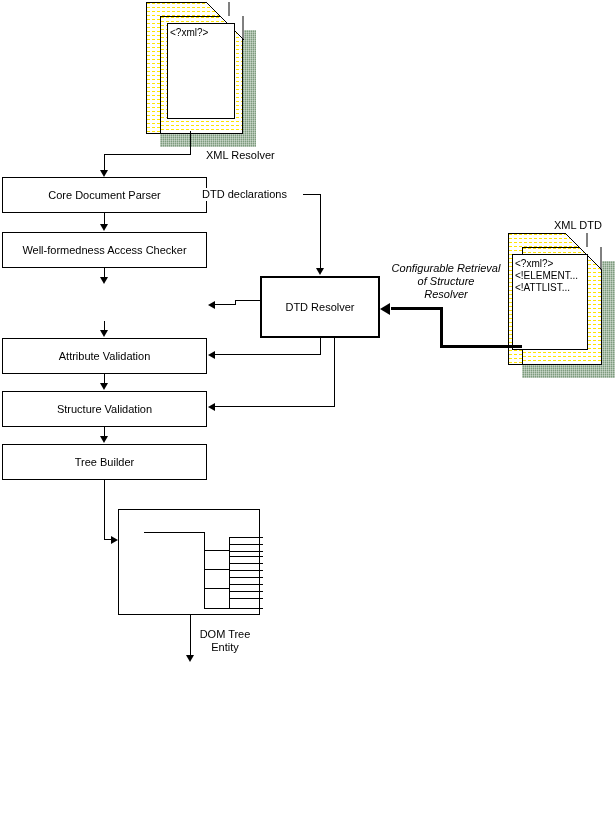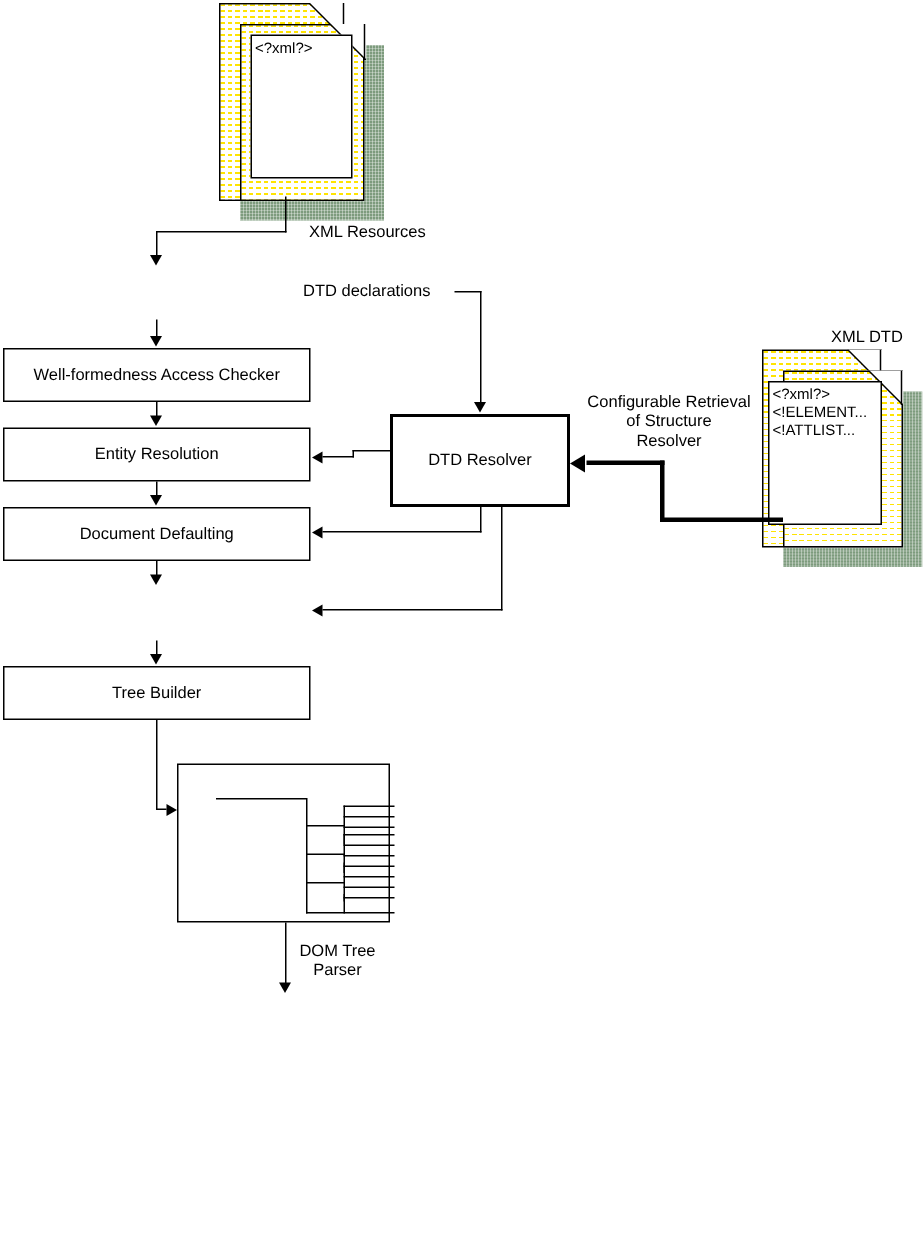--- a/index.html
+++ b/index.html
@@ -111,40 +111,43 @@
       <div class="dash-mask"></div>
     </div>
     <svg style="position:absolute;left:74px;top:14px;" width="24" height="24">
       <polygon points="0,0 24,24 24,0" fill="#ffffff"></polygon>
       <polyline points="0,0 24,24" stroke="#000" stroke-width="1" fill="none"></polyline>
       <line x1="23" y1="0" x2="23" y2="24" stroke="#000" stroke-width="1"></line>
     </svg>
 
     <div class="doc-inner" style="left:21px;top:21px;width:68px;height:96px;">&lt;?xml?&gt;</div>
   </div>
-  <div class="doc-label" style="left:206px;top:149px;">XML Resources</div>
+  <div class="doc-label" style="left:206px;top:149px;">XML Resolver</div>
 
   <div class="seg" style="left:190px;top:131px;width:1px;height:24px;"></div>
   <div class="seg" style="left:104px;top:154px;width:87px;height:1px;"></div>
   <div class="seg" style="left:104px;top:154px;width:1px;height:19px;"></div>
   <div class="arrow down" style="left:100px;top:170px;"></div>
 
+  <div class="pbox" style="left:2px;top:177px;width:205px;height:36px;">
+    <span>Core Document Parser</span>
+  </div>
 
   <div class="pbox" style="left:2px;top:232px;width:205px;height:36px;">
     <span>Well-formedness Access Checker</span>
   </div>
 
-  <div class="pbox" style="left:2px;top:285px;width:205px;height:36px;">
-    <span>Entity Resolution</span>
-  </div>
 
   <div class="pbox" style="left:2px;top:338px;width:205px;height:36px;">
-    <span>Document Defaulting</span>
-  </div>
-
+    <span>Attribute Validation</span>
+  </div>
+
+  <div class="pbox" style="left:2px;top:391px;width:205px;height:36px;">
+    <span>Structure Validation</span>
+  </div>
 
   <div class="pbox" style="left:2px;top:444px;width:205px;height:36px;">
     <span>Tree Builder</span>
   </div>
 
   <div class="seg" style="left:104px;top:213px;width:1px;height:12px;"></div>
   <div class="arrow down" style="left:100px;top:224px;"></div>
 
   <div class="seg" style="left:104px;top:268px;width:1px;height:10px;"></div>
   <div class="arrow down" style="left:100px;top:277px;"></div>
@@ -200,21 +203,21 @@
     <svg style="position:absolute;left:71px;top:14px;" width="23" height="23">
       <polygon points="0,0 23,23 23,0" fill="#ffffff"></polygon>
       <polyline points="0,0 23,23" stroke="#000" stroke-width="1" fill="none"></polyline>
       <line x1="22" y1="0" x2="22" y2="23" stroke="#000" stroke-width="1"></line>
     </svg>
     <div class="doc-inner" style="left:4px;top:21px;width:76px;height:96px;">&lt;?xml?&gt;
 &lt;!ELEMENT...
 &lt;!ATTLIST...</div>
   </div>
 
-  <div class="edge-label multi" style="left:385px;top:262px;width:122px;">
+  <div class="edge-label multi" style="left:385px;top:262px;width:122px;font-style:italic;">
     <div>Configurable Retrieval</div>
     <div>of Structure</div>
     <div>Resolver</div>
   </div>
   <div class="seg thick" style="left:440px;top:345px;width:82px;height:3px;"></div>
   <div class="seg thick" style="left:440px;top:307px;width:3px;height:41px;"></div>
   <div class="seg thick" style="left:391px;top:307px;width:52px;height:3px;"></div>
   <div class="arrow left big" style="left:380px;top:303px;"></div>
 
   <div class="treebox" style="left:118px;top:509px;width:142px;height:106px;">
@@ -248,17 +251,17 @@
   </div>
 
   <div class="seg" style="left:104px;top:480px;width:1px;height:60px;"></div>
   <div class="seg" style="left:104px;top:539px;width:7px;height:1px;"></div>
   <div class="arrow left" style="left:111px;top:536px;transform:scaleX(-1);"></div>
 
   <div class="seg" style="left:190px;top:615px;width:1px;height:45px;"></div>
   <div class="arrow down" style="left:186px;top:655px;"></div>
   <div class="edge-label multi" style="left:193px;top:628px;width:64px;">
     <div>DOM Tree</div>
-    <div>Parser</div>
+    <div>Entity</div>
   </div>
 
 
 </div>
 
 </body></html>

